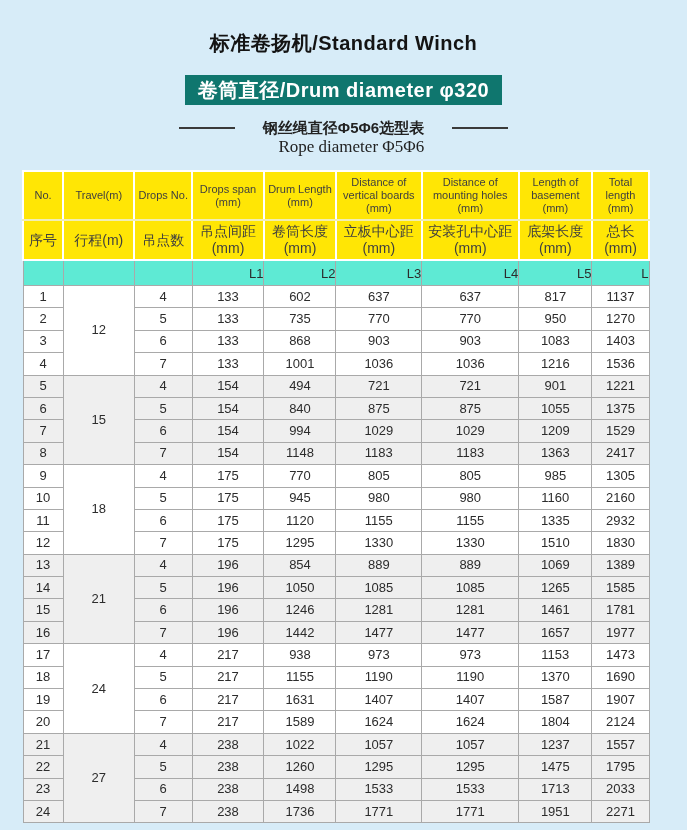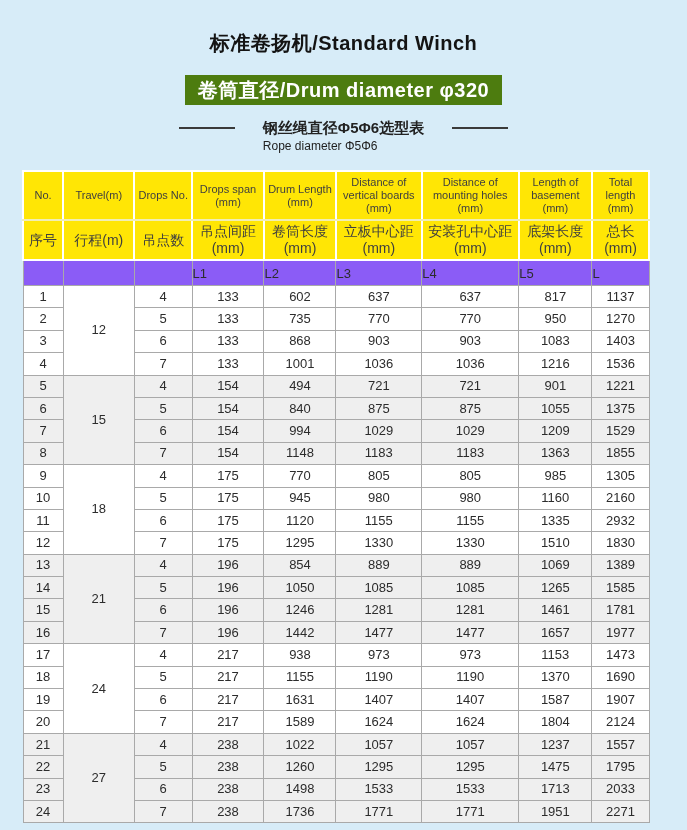--- a/index.html
+++ b/index.html
@@ -15,21 +15,21 @@
     text-align:center;
     font-size:20px;
     line-height:30px;
     font-weight:bold;
     color:#141414;
     letter-spacing:0.5px;
   }
   .banner-wrap{ text-align:center; margin-top:17px; }
   .banner{
     display:inline-block;
-    background:#4d7c0f;
+    background:#0f766e;
     color:#ffffff;
     font-size:20px;
     font-weight:bold;
     line-height:30px;
     height:30px;
     padding:0 13px;
     letter-spacing:0.5px;
   }
   .subtitle{
     margin-top:13px;
@@ -37,48 +37,48 @@
     justify-content:center;
     align-items:flex-start;
     gap:28px;
   }
   .subtitle .rule{
     display:block;
     width:56px;height:2px;
     background:#3a3a3a;
     margin-top:9px;
   }
-  .subtitle-text{ text-align:left; color:#222222; }
+  .subtitle-text{ text-align:right; color:#222222; }
   .subtitle-cn{ font-size:15px; font-weight:bold; line-height:19px; }
-  .subtitle-en{ font-size:12px; font-weight:normal; line-height:19px; }
+  .subtitle-en{ font-size:17px; font-weight:normal; line-height:19px;font-family:Liberation Serif, serif; }
 
   table.spec{
     margin:14px 0 0 22px;
     width:628px;
     border-collapse:collapse;
     table-layout:fixed;
   }
   thead th{
     background:#ffe605;
     border:2px solid #ffffff;
     color:#3f3f3f;
     font-weight:normal;
     white-space:pre-line;
     text-align:center;
     vertical-align:middle;
     padding:2px 0;
   }
   tr.head-en th{ font-size:11px; line-height:13px; height:43px; border-bottom:2px solid #f1eeb4; }
   tr.head-cn th{ font-size:14px; line-height:17px; height:33px; font-weight:normal; }
   tr.head-code td{
-    background:#8b5cf6;
+    background:#5eead4;
     border:1px solid #a9a9a9;
     font-size:13px;
     color:#2c2c2c;
-    text-align:left;
+    text-align:right;
     height:24px;
     padding:0;
   }
   tbody td{
     border:1px solid #a9a9a9;
     background:#ffffff;
     font-size:13px;
     color:#2c2c2c;
     text-align:center;
     vertical-align:middle;
@@ -246,21 +246,21 @@
           <td>1529</td>
         </tr>
         <tr class="shaded">
           <td>8</td>
           <td>7</td>
           <td>154</td>
           <td>1148</td>
           <td>1183</td>
           <td>1183</td>
           <td>1363</td>
-          <td>1855</td>
+          <td>2417</td>
         </tr>
         <tr>
           <td>9</td>
           <td class="travel-cell" rowspan="4">18</td>
           <td>4</td>
           <td>175</td>
           <td>770</td>
           <td>805</td>
           <td>805</td>
           <td>985</td>

